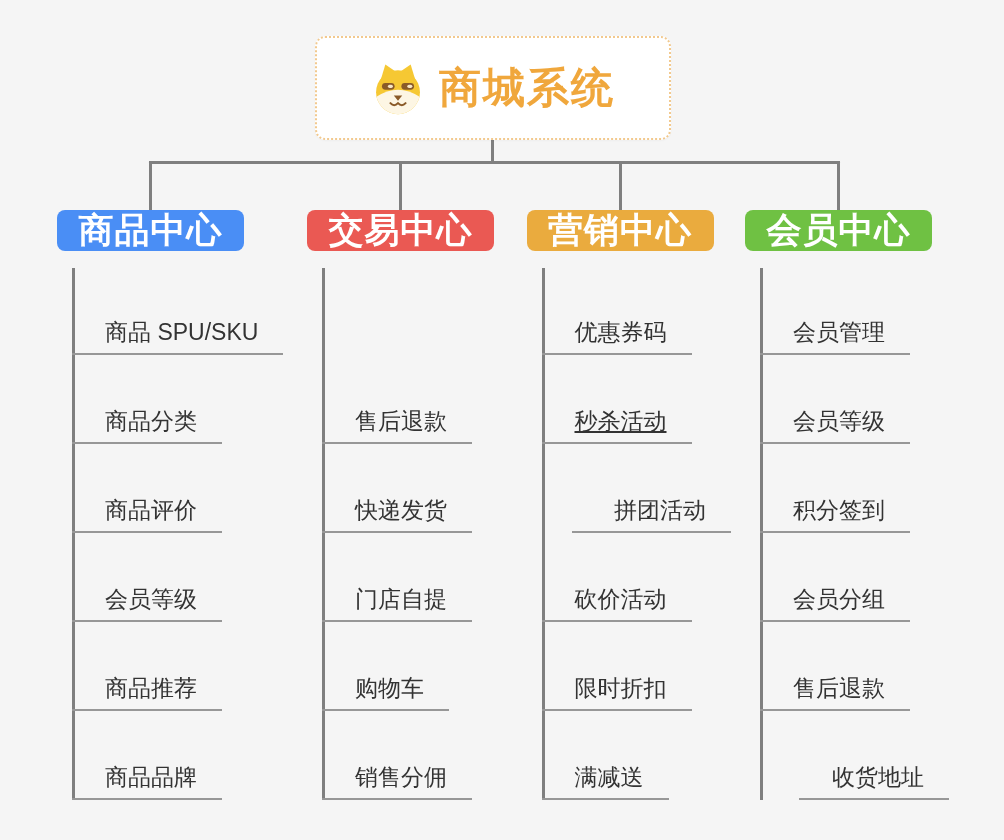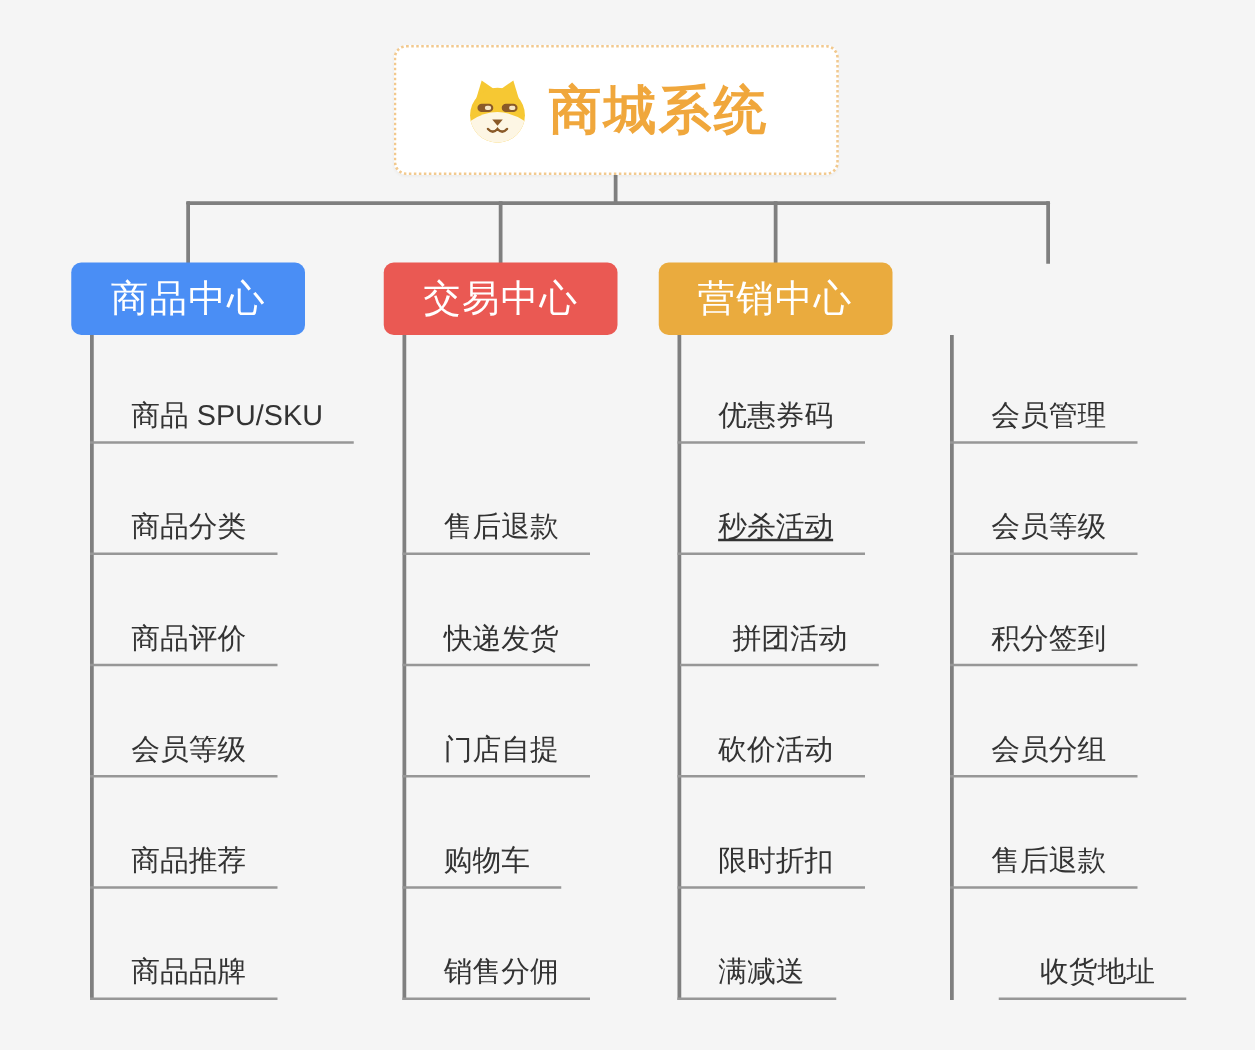--- a/index.html
+++ b/index.html
@@ -26,22 +26,22 @@
 
   
   .line{position:absolute;background:#7f7f7f;}
   .stub{left:491px;top:139px;width:3px;height:24px;}
   .bus{left:149px;top:161px;width:691px;height:3px;border-radius:2px;}
   .drop{width:3px;top:161px;height:50px;}
   .vline{position:absolute;width:3px;background:#7f7f7f;}
 
   
   .branch{
-    position:absolute;top:210px;width:187px;height:58px;
-    border-radius:8px;color:#ffffff;font-size:30px;font-weight:400;
+    position:absolute;top:210px;width:187px;height:41px;
+    border-radius:8px;color:#ffffff;font-size:35px;font-weight:700;
     display:flex;align-items:center;justify-content:center;
     letter-spacing:1px;white-space:nowrap;cursor:default;
   }
 
   
   .child{
     position:absolute;
     font-size:23px;color:#333333;line-height:29px;
     padding:0 25px 6px 33px;
     border-bottom:2px solid #979797;
@@ -102,25 +102,26 @@
     <div class="child" style="left: 322px; top: 407px;">售后退款</div>
     <div class="child" style="left: 322px; top: 496px;">快递发货</div>
     <div class="child" style="left: 322px; top: 585px;">门店自提</div>
     <div class="child" style="left: 322px; top: 674px;">购物车</div>
     <div class="child" style="left: 322px; top: 763px;">销售分佣</div>
     <div class="line drop" style="left: 618.5px;"></div>
     <div class="branch" style="left: 526.5px; background: rgb(234, 171, 62);">营销中心</div>
     <div class="vline" style="left: 541.5px; top: 268px; height: 532px;"></div>
     <div class="child" style="left: 541.5px; top: 318px;">优惠券码</div>
     <div class="child" style="left: 541.5px; top: 407px; text-decoration: underline;">秒杀活动</div>
-    <div class="child" style="left: 544px; top: 496px; padding-left: 42px;">拼团活动</div>
+    <div class="child" style="left: 572px; top: 496px; padding-left: 42px;">拼团活动</div>
     <div class="child" style="left: 541.5px; top: 585px;">砍价活动</div>
     <div class="child" style="left: 541.5px; top: 674px;">限时折扣</div>
     <div class="child" style="left: 541.5px; top: 763px;">满减送</div>
     <div class="line drop" style="left: 837px;"></div>
+    <div class="branch" style="left: 745px; background: rgb(111, 193, 67);">会员中心</div>
     <div class="vline" style="left: 760px; top: 268px; height: 532px;"></div>
     <div class="child" style="left: 760px; top: 318px;">会员管理</div>
     <div class="child" style="left: 760px; top: 407px;">会员等级</div>
     <div class="child" style="left: 760px; top: 496px;">积分签到</div>
     <div class="child" style="left: 760px; top: 585px;">会员分组</div>
     <div class="child" style="left: 760px; top: 674px;">售后退款</div>
     <div class="child" style="left: 760px; top: 763px; margin-left: 39px;">收货地址</div>
   </div>
 
 </body></html>

